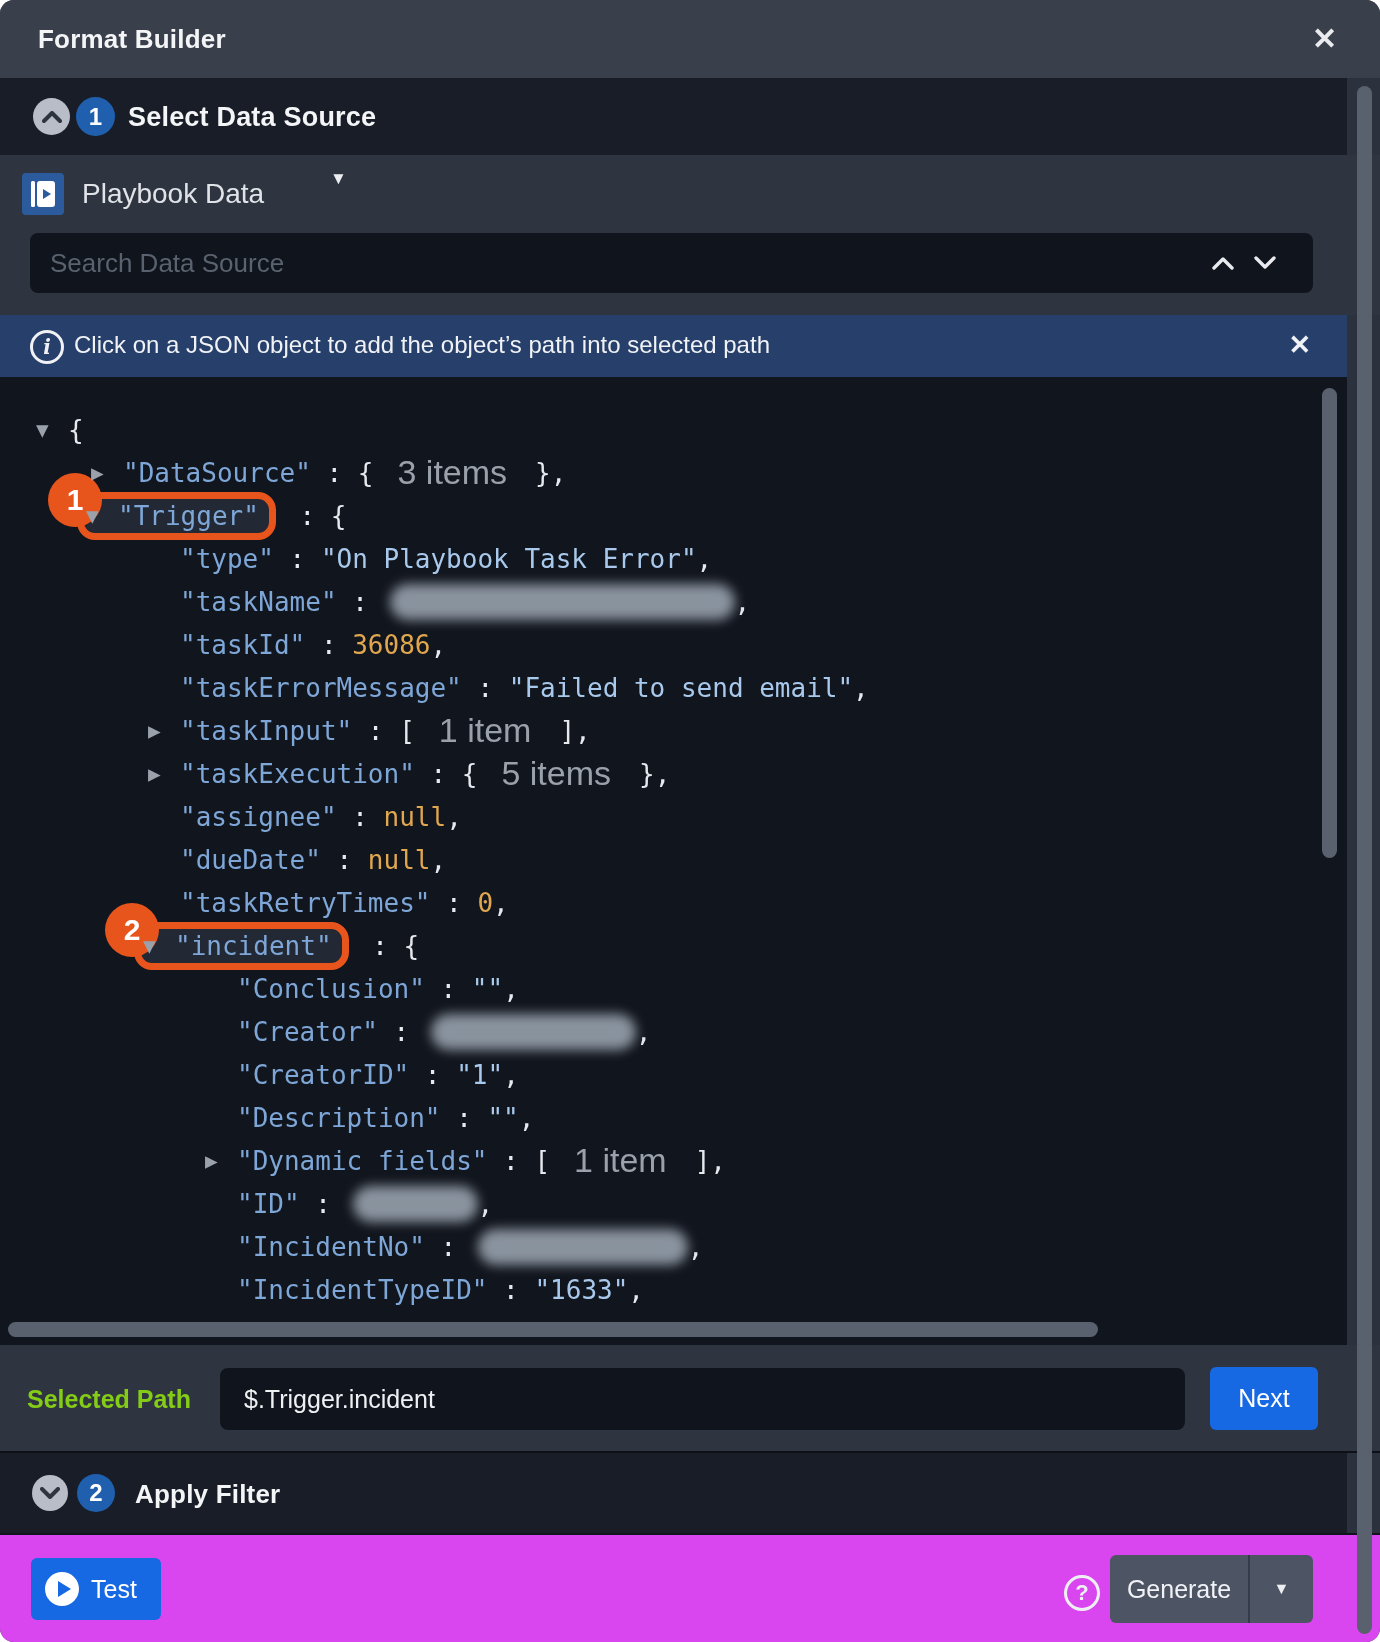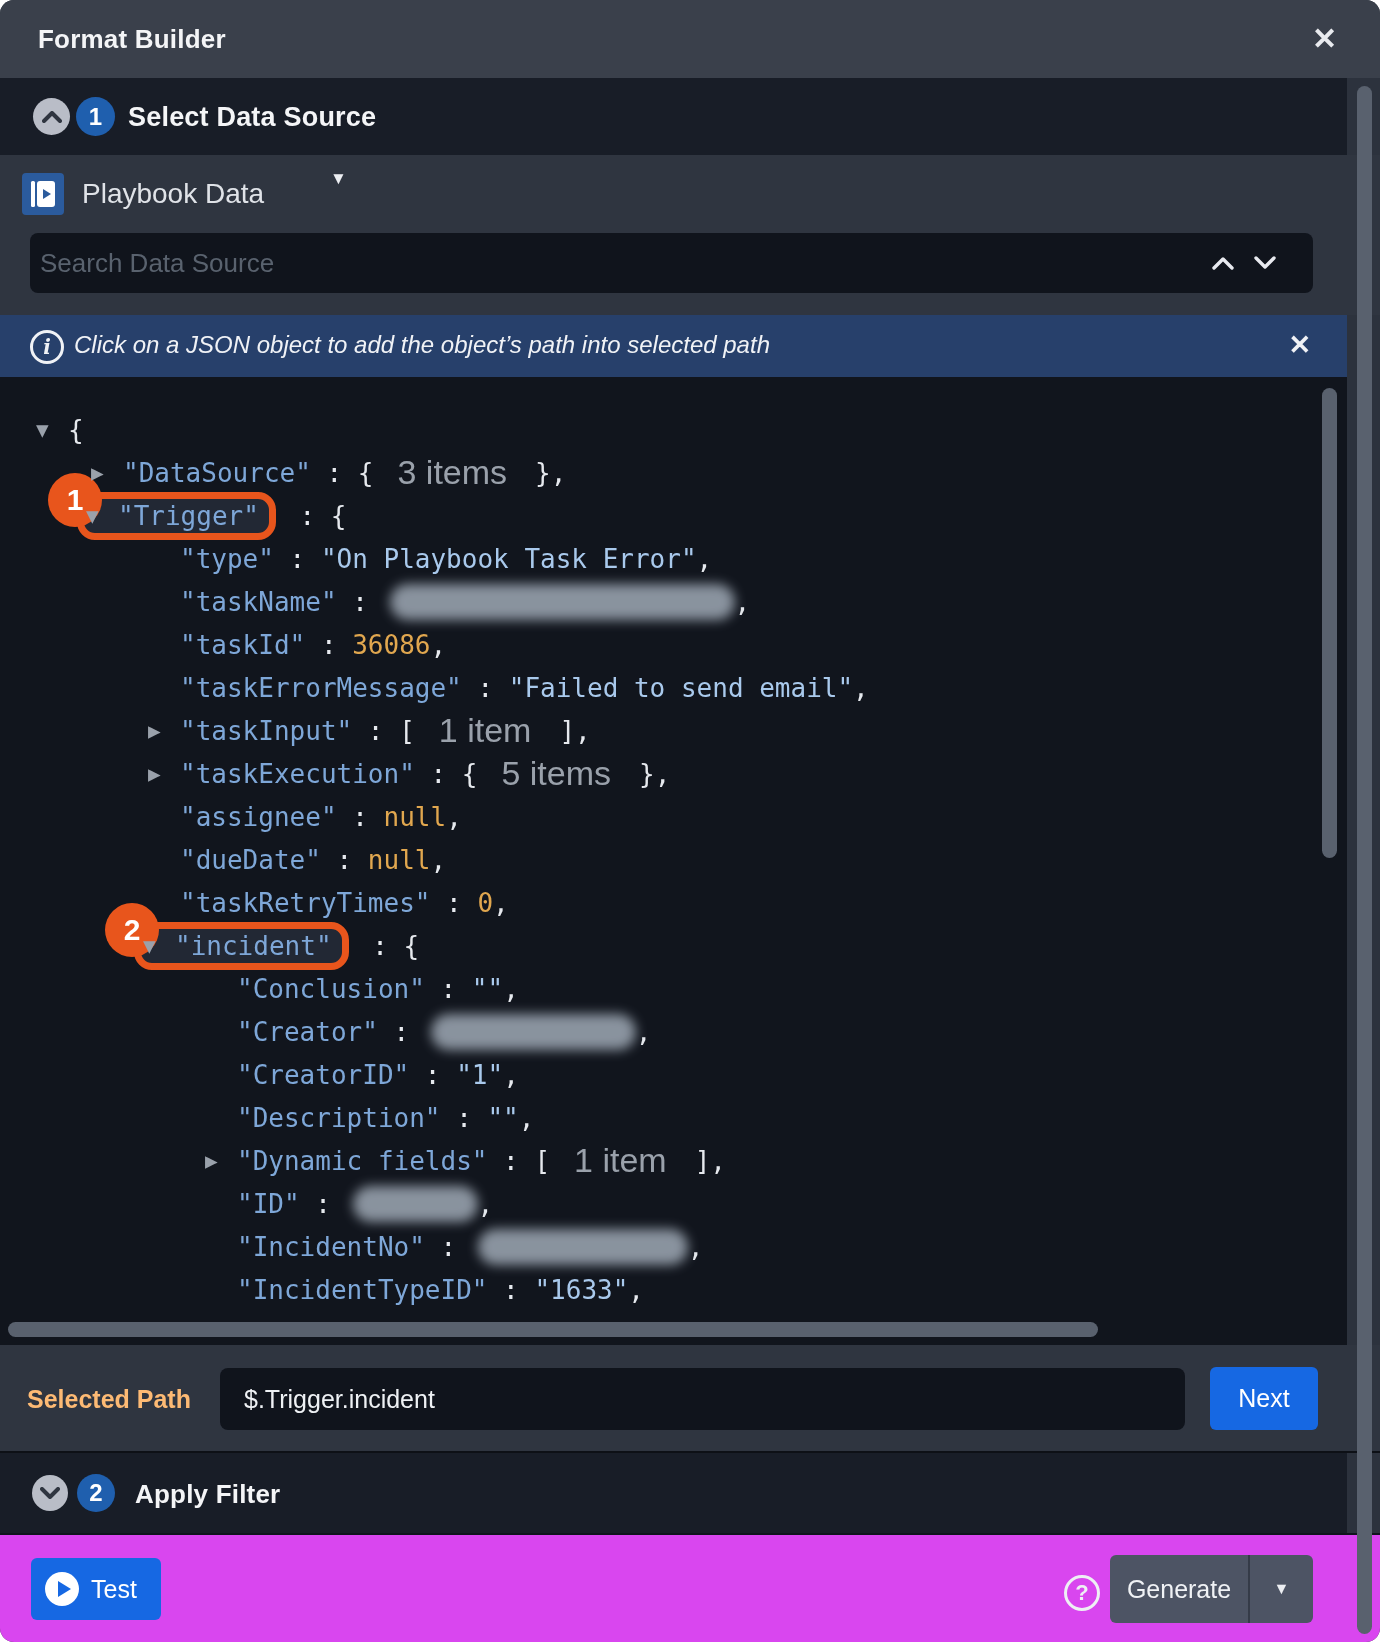--- a/index.html
+++ b/index.html
@@ -19,50 +19,50 @@
   #s1header .sec-title{position:absolute;left:128px;top:24px;font-size:27px;font-weight:700;color:#f4f5f7;}
   .sec-title{letter-spacing:.2px;}
 
   
   #s1content{position:absolute;left:0;top:155px;width:1380px;height:160px;background:#2f3540;}
   #pbrow{position:absolute;left:22px;top:17px;height:44px;display:flex;align-items:center;cursor:pointer;}
   #pbicon{width:42px;height:42px;border-radius:4px;background:#2b5b9d;display:flex;align-items:center;justify-content:center;}
   #pblabel{margin-left:18px;font-size:28px;color:#e0e3e8;}
   #pbcaret{position:absolute;left:330px;top:14px;font-size:17px;color:#eceef2;}
   #searchbox{position:absolute;left:30px;top:78px;width:1283px;height:60px;background:#10141c;border-radius:8px;}
-  #searchbox input{position:absolute;left:0;top:0;width:100%;height:100%;background:transparent;border:none;outline:none;color:#d6dae0;font-size:26px;padding:0 130px 0 10px;box-sizing:border-box;font-family:"Liberation Sans",sans-serif;}
+  #searchbox input{position:absolute;left:0;top:0;width:100%;height:100%;background:transparent;border:none;outline:none;color:#d6dae0;font-size:26px;padding:0 130px 0 20px;box-sizing:border-box;font-family:"Liberation Sans",sans-serif;}
   #searchbox input::placeholder{color:#59626e;}
   .sb-chev{position:absolute;top:23px;cursor:pointer;}
   #sb-up{right:78px;} #sb-down{right:36px;}
 
   
   #banner{position:absolute;left:0;top:315px;width:1347px;height:62px;background:#27406b;}
   #banner .info-ic{position:absolute;left:30px;top:15px;width:28px;height:28px;border:3px solid #f0f2f6;border-radius:50%;color:#f0f2f6;display:flex;align-items:center;justify-content:center;font-family:"DejaVu Serif",serif;font-size:20px;font-style:italic;font-weight:700;}
-  #banner .btext{position:absolute;left:74px;top:16px;font-size:24px;color:#f0f2f6;font-style:italic;}
+  #banner .btext{position:absolute;left:74px;top:16px;font-size:24px;color:#f0f2f6;}
   #banner .close{position:absolute;right:36px;top:14px;font-size:27px;font-weight:700;color:#f0f2f6;cursor:pointer;}
 
   
   #jsonpanel{position:absolute;left:0;top:377px;width:1347px;height:968px;background:#11151d;overflow:hidden;}
   #json-lines{padding-top:31px;}
   .jl{height:43px;display:flex;align-items:center;font-family:"DejaVu Sans Mono",monospace;font-size:26px;color:#e6e9ee;white-space:pre;cursor:pointer;}
   .jl .tri{width:32px;color:#9aa1ab;font-size:21px;flex:none;position:relative;z-index:2;}
   .jl .key{color:#7ea7d8;}
   .jl .p{color:#e6e9ee;}
   .jl .val{color:#a9c9ec;}
   .jl .num{color:#e1a74f;text-align:center;}
   .jl .count{color:#9aa1ab;font-family:"Liberation Sans",sans-serif;font-size:34px;margin:0 28px 0 24px;}
   .jl .pill{display:inline-block;height:36px;border-radius:18px;background:#97a1ad;filter:blur(6px);opacity:.9;margin-left:6px;}
   .hl{position:relative;display:inline-flex;align-items:center;height:48px;box-sizing:border-box;border:7px solid #e8551c;border-radius:18px;background:#222834;padding:0 10px 0 2px;margin:-3px 8px -3px -14px;}
   .hl .badge{position:absolute;left:-36px;top:-26px;width:54px;height:54px;border-radius:50%;background:#e8551c;color:#ffffff;font-family:"Liberation Sans",sans-serif;font-size:30px;font-weight:700;display:flex;align-items:center;justify-content:center;}
   #hscroll{position:absolute;left:8px;bottom:8px;width:1090px;height:15px;border-radius:8px;background:#59616e;cursor:pointer;}
   #vscroll-inner{position:absolute;right:10px;top:11px;width:15px;height:470px;border-radius:8px;background:#59616e;cursor:pointer;}
 
   
   #selpath{position:absolute;left:0;top:1345px;width:1380px;height:108px;background:#2f3540;border-bottom:2px solid #0d1016;box-sizing:border-box;}
-  #selpath .lbl{position:absolute;left:27px;top:40px;font-size:25px;font-weight:700;color:#fdba74;}
+  #selpath .lbl{position:absolute;left:27px;top:40px;font-size:25px;font-weight:700;color:#84cc16;}
   #selpath-input{position:absolute;left:220px;top:23px;width:965px;height:62px;background:#10141c;border:none;outline:none;border-radius:8px;color:#eef1f4;font-size:25px;padding:0 20px 0 24px;box-sizing:border-box;font-family:"Liberation Sans",sans-serif;}
   #next-btn{position:absolute;left:1210px;top:22px;width:108px;height:63px;background:#1668e3;border:none;border-radius:6px;color:#ffffff;font-size:25px;font-family:"Liberation Sans",sans-serif;cursor:pointer;}
 
   
   #s2header{position:absolute;left:0;top:1453px;width:1347px;height:80px;background:#181d27;}
   #s2header .circle-btn{position:absolute;left:32px;top:22px;width:36px;height:36px;}
   #s2header .num-badge{position:absolute;left:77px;top:21px;width:38px;height:38px;}
   #s2header .sec-title{position:absolute;left:135px;top:26px;font-size:26px;font-weight:700;color:#f4f5f7;}
 
   

